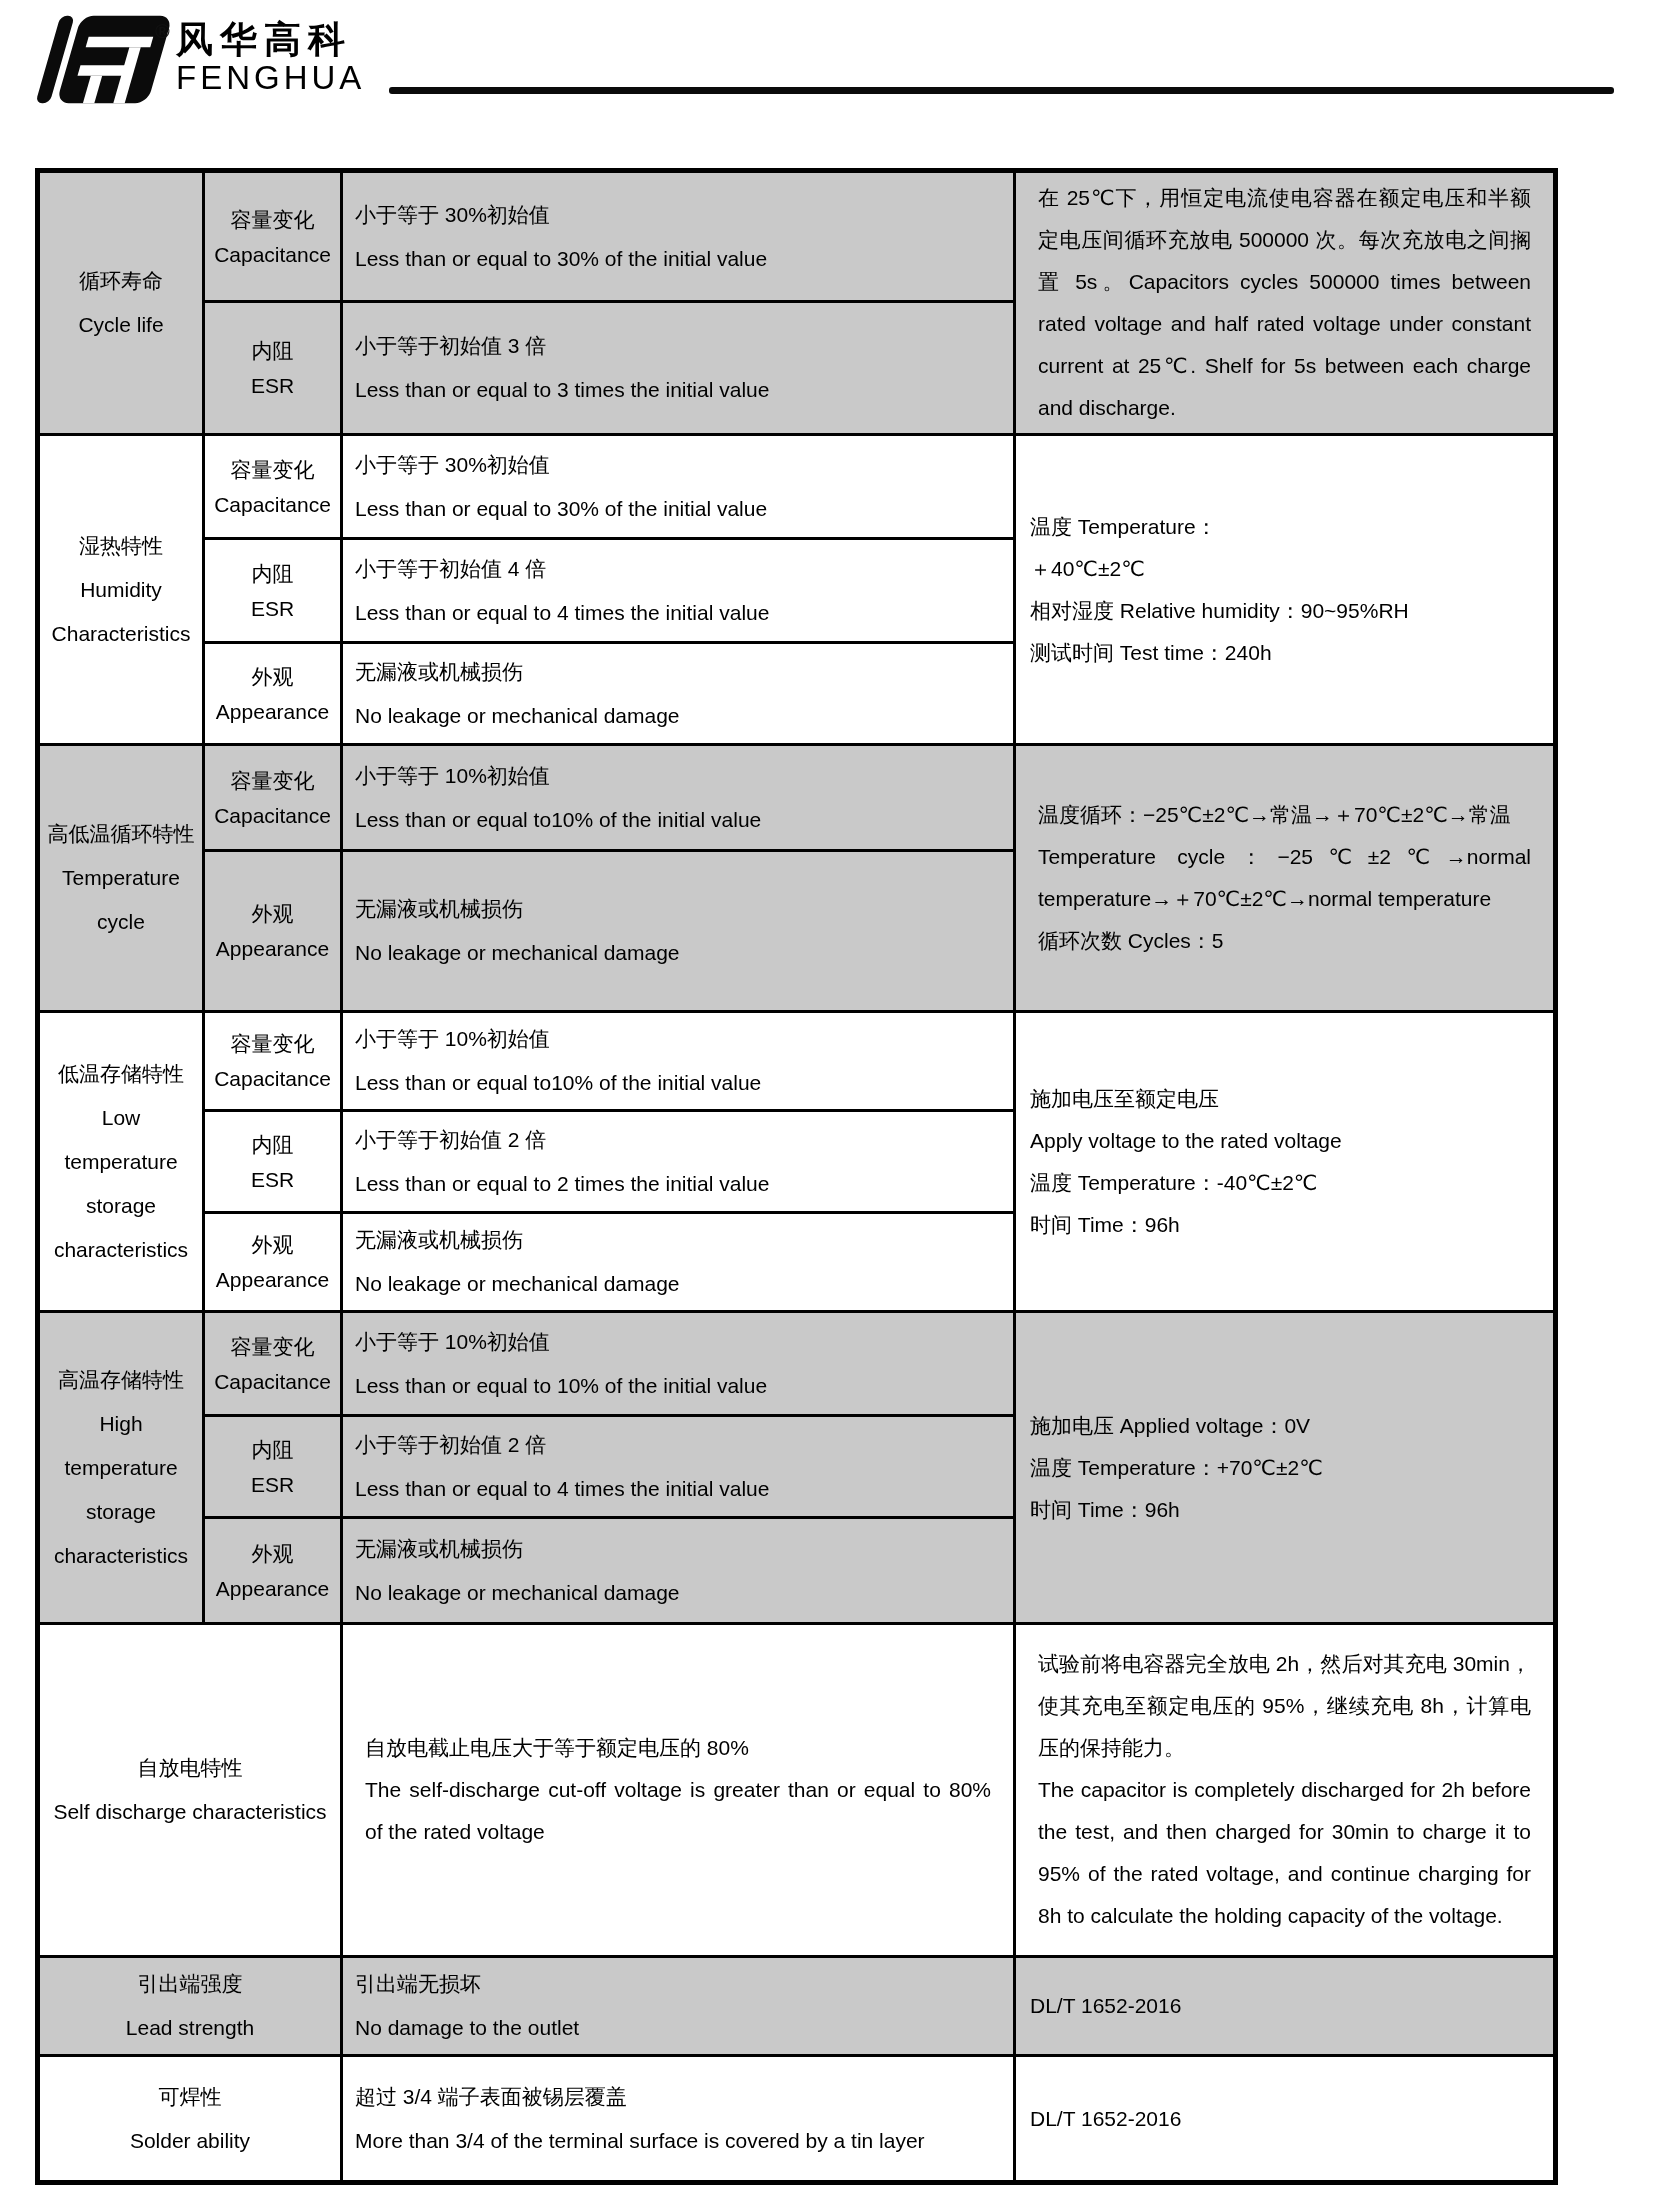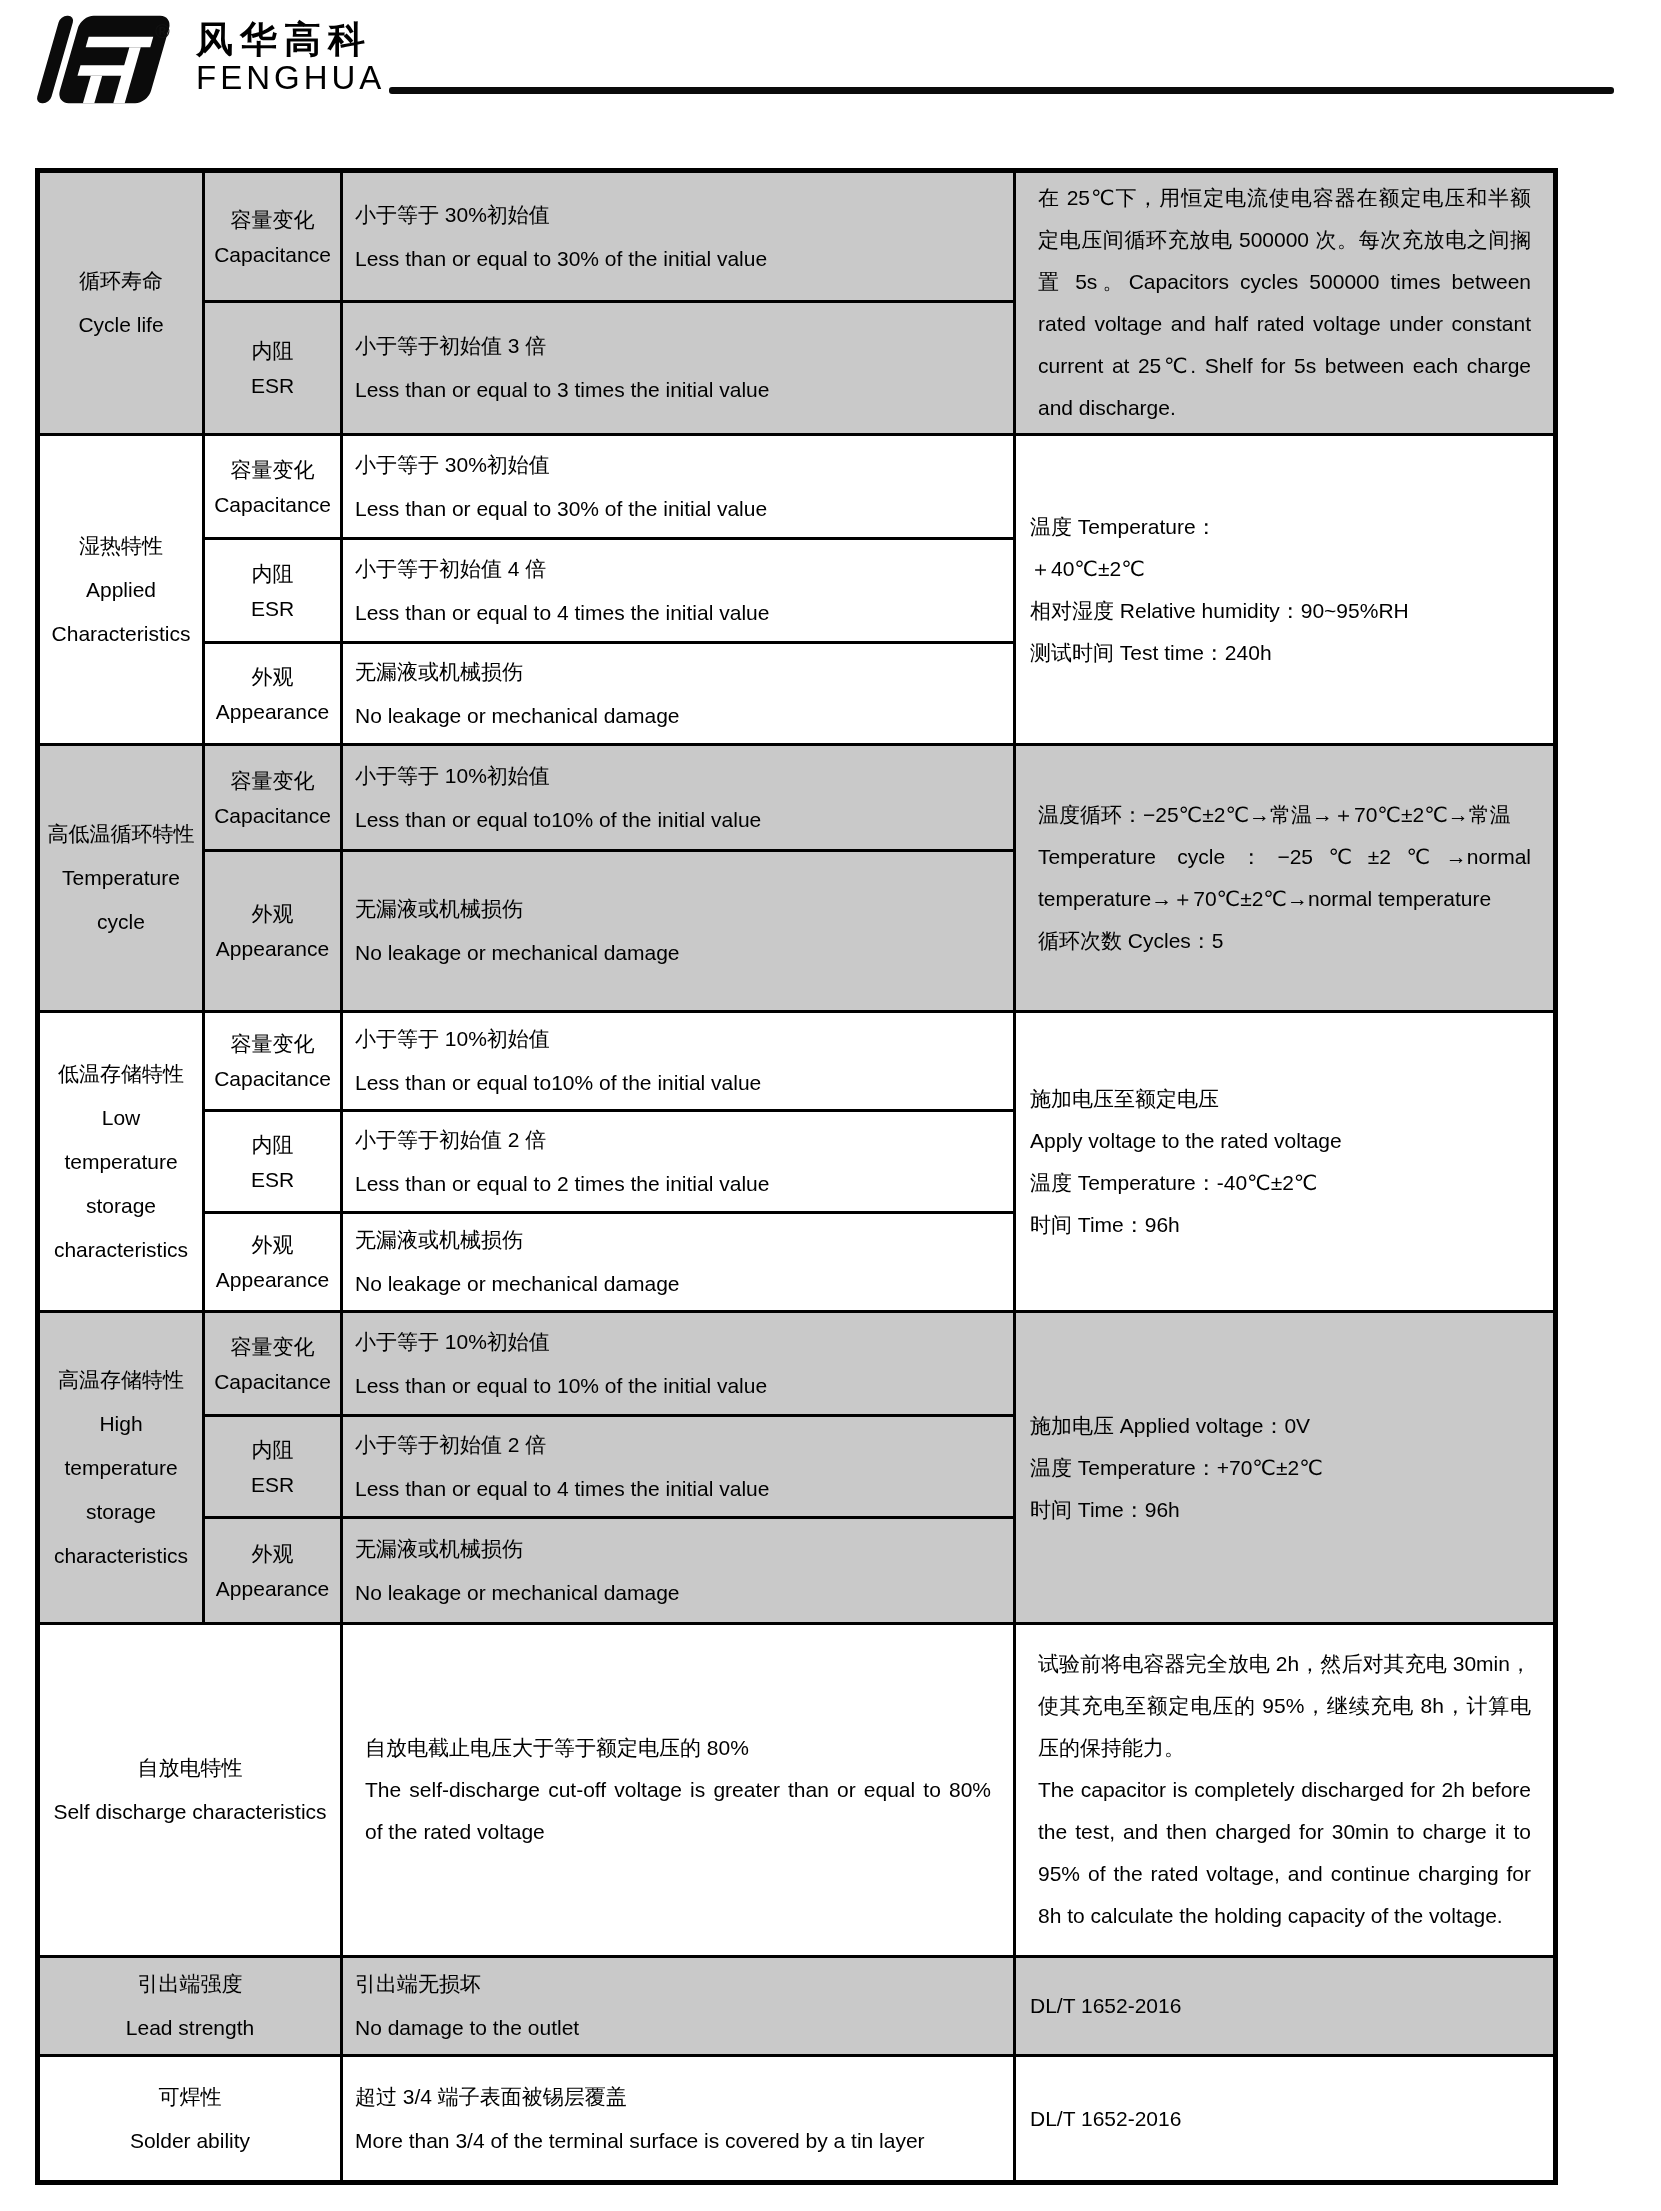--- a/index.html
+++ b/index.html
@@ -7,21 +7,21 @@
     position:relative;
     width:1661px;height:2212px;
     background:#ffffff;
     font-family:"Liberation Sans","DejaVu Sans",sans-serif;
     color:#000;
     overflow:hidden;
   }
   
   .logo-icon{position:absolute;left:26px;top:12px;width:149px;height:95px;}
   .reg-mark{position:absolute;left:155px;top:20px;font-size:20px;font-weight:bold;color:#111;}
-  .brand{position:absolute;left:196px;top:20px;}
+  .brand{position:absolute;left:176px;top:20px;}
   .brand-cn{font-size:37px;font-weight:bold;letter-spacing:7px;line-height:40px;white-space:nowrap;}
   .brand-en{font-size:33px;font-weight:normal;letter-spacing:4px;line-height:36px;white-space:nowrap;}
   .doc-title{position:absolute;right:48px;top:24px;font-size:38px;font-weight:bold;letter-spacing:0.5px;}
   .header-rule{position:absolute;left:389px;top:87px;width:1225px;height:7px;background:#0a0a0a;border-radius:3px;}
   
   table.chars{
     position:absolute;left:35px;top:168px;
     width:1518px;
     border-collapse:collapse;table-layout:fixed;
     border:5px solid #000;
@@ -81,21 +81,21 @@
     </tr>
     <tr style="height:127px">
       <td class="sub gray">内阻
 ESR</td>
       <td class="val gray">小于等于初始值 3 倍
 Less than or equal to 3 times the initial value</td>
     </tr>
 
     <tr style="height:104px">
       <td class="lab" rowspan="3">湿热特性
-Applied
+Humidity
 Characteristics</td>
       <td class="sub">容量变化
 Capacitance</td>
       <td class="val">小于等于 30%初始值
 Less than or equal to 30% of the initial value</td>
       <td class="cond-plain" rowspan="3">温度 Temperature：
 ＋40℃±2℃
 相对湿度 Relative humidity：90~95%RH
 测试时间 Test time：240h</td>
     </tr>

